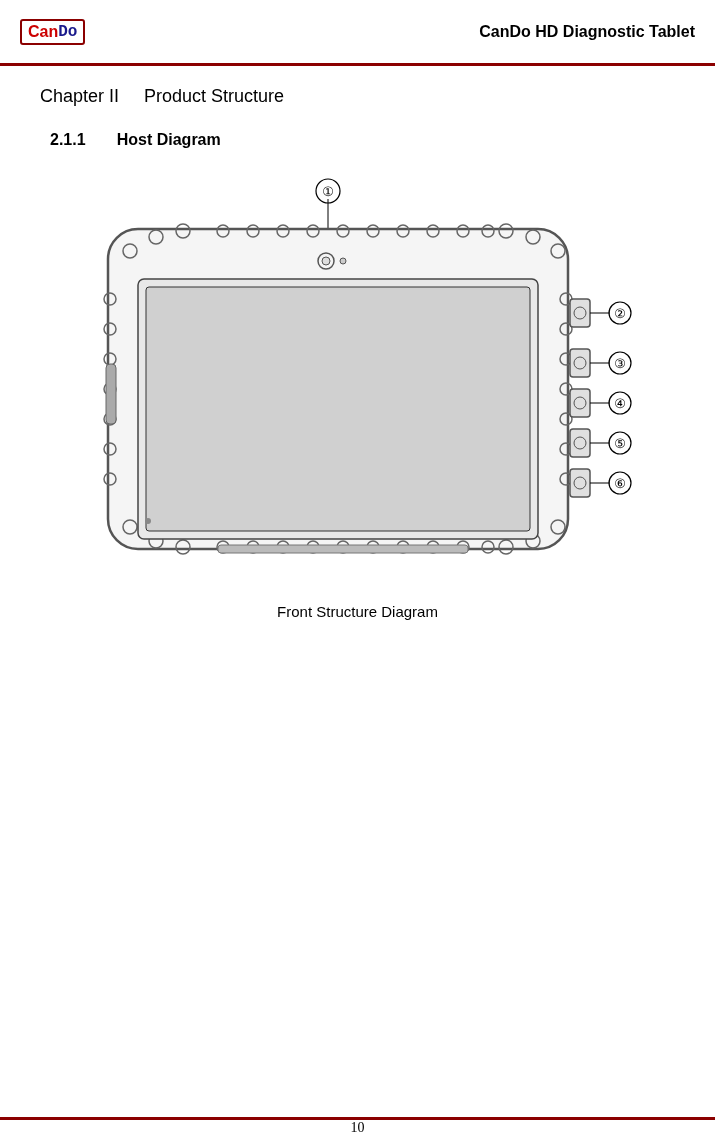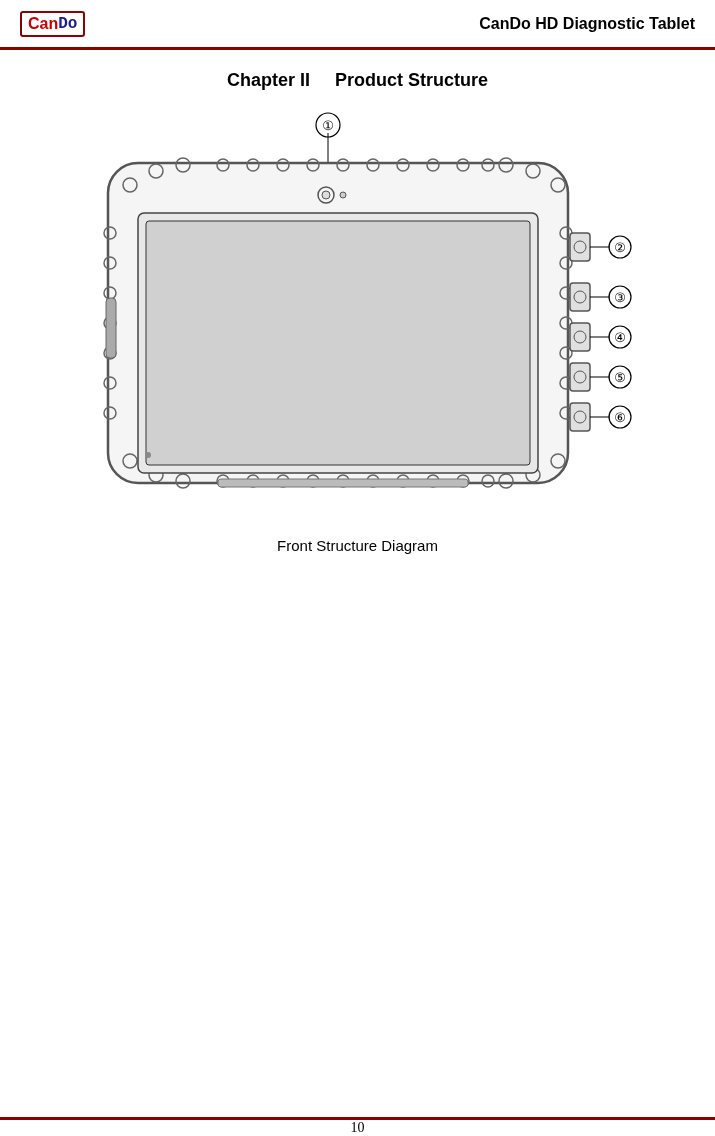--- a/index.html
+++ b/index.html
@@ -12,21 +12,21 @@
       overflow: hidden;
     }
 
     
     .header {
       display: flex;
       align-items: center;
       justify-content: space-between;
       padding: 8px 20px;
       border-bottom: 3px solid #8B0000;
-      height: 50px;
+      height: 66px;
     }
     .logo-area {
       display: flex;
       align-items: center;
     }
     .logo-box {
       border: 2px solid #8B0000;
       padding: 2px 6px;
       border-radius: 3px;
       display: flex;
@@ -50,24 +50,24 @@
       font-family: Arial, sans-serif;
       color: #000;
     }
 
     
     .content {
       padding: 20px 40px;
     }
 
     .chapter-title {
-      text-align: center;
+      text-align: left;
       font-size: 18px;
-      font-weight: bold;
-      margin-bottom: 12px;
+      font-weight: normal;
+      margin-bottom: 24px;
       font-family: Arial, sans-serif;
     }
 
     .section-title {
       font-size: 17px;
       font-weight: bold;
       margin-bottom: 14px;
       font-family: Arial, sans-serif;
     }
 
@@ -128,20 +128,24 @@
 </div>
 
 <div class="content">
 
   <div class="chapter-title">
     <span>Chapter II</span>&nbsp;&nbsp;&nbsp;&nbsp;
     <span>Product Structure</span>
   </div>
 
 
+  <div class="subsection-title">
+    <span>2.1.1</span>&nbsp;&nbsp;&nbsp;&nbsp;&nbsp;&nbsp;
+    <span>Host Diagram</span>
+  </div>
 
   <div class="diagram-container">
     <div class="svg-wrapper">
       <svg width="580" height="420" viewBox="0 0 580 420" xmlns="http://www.w3.org/2000/svg">
 
         <line x1="260" y1="30" x2="260" y2="95" stroke="#000" stroke-width="1"></line>
 
         <circle cx="260" cy="22" r="12" fill="none" stroke="#000" stroke-width="1.2"></circle>
         <text x="260" y="27" text-anchor="middle" font-size="13" font-family="Arial">①</text>
 

